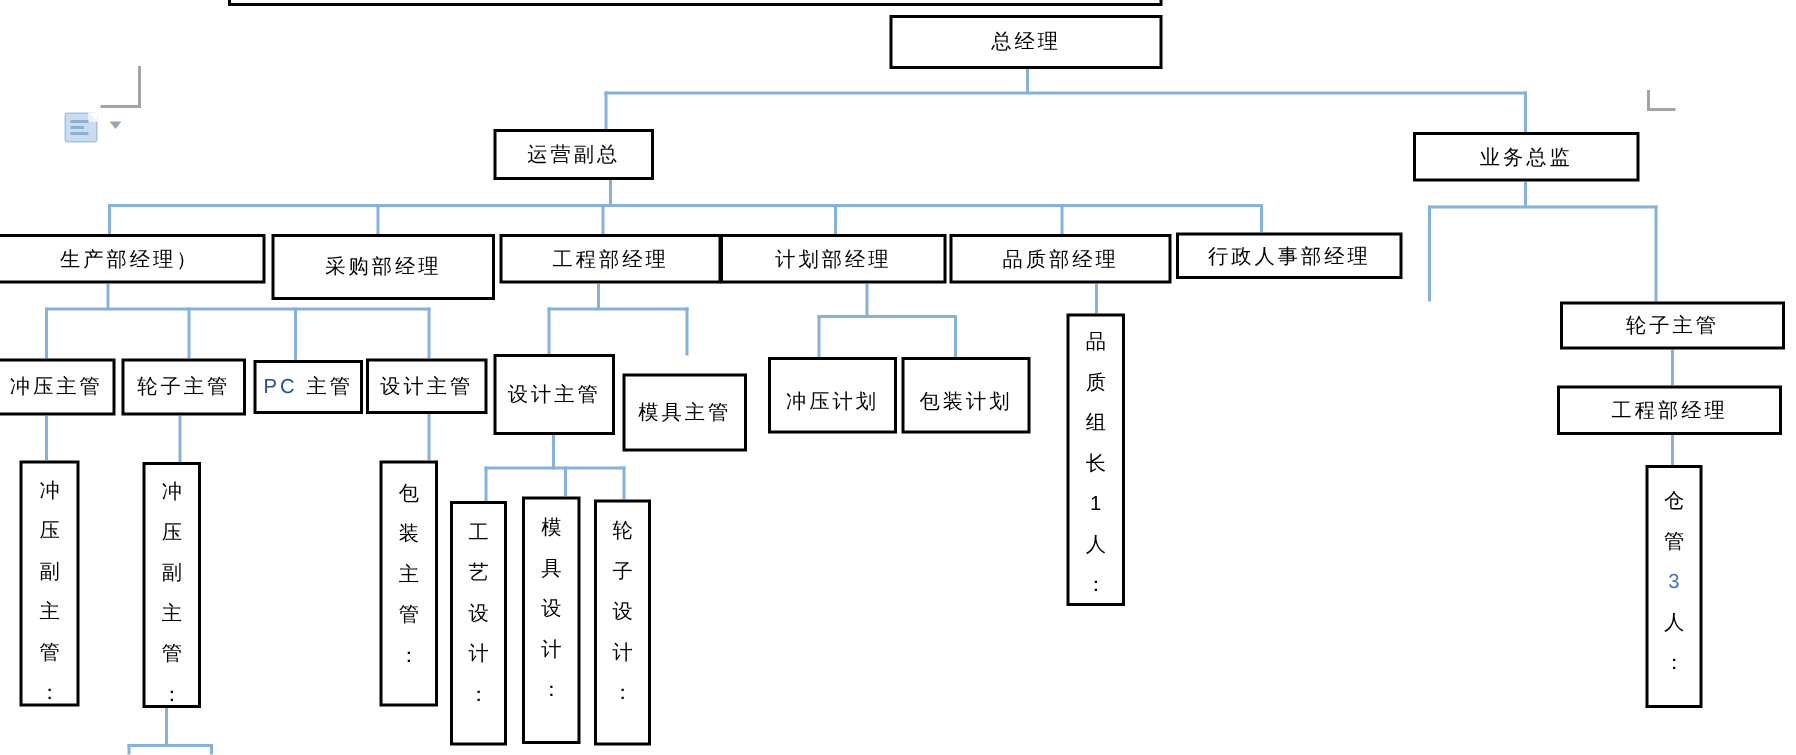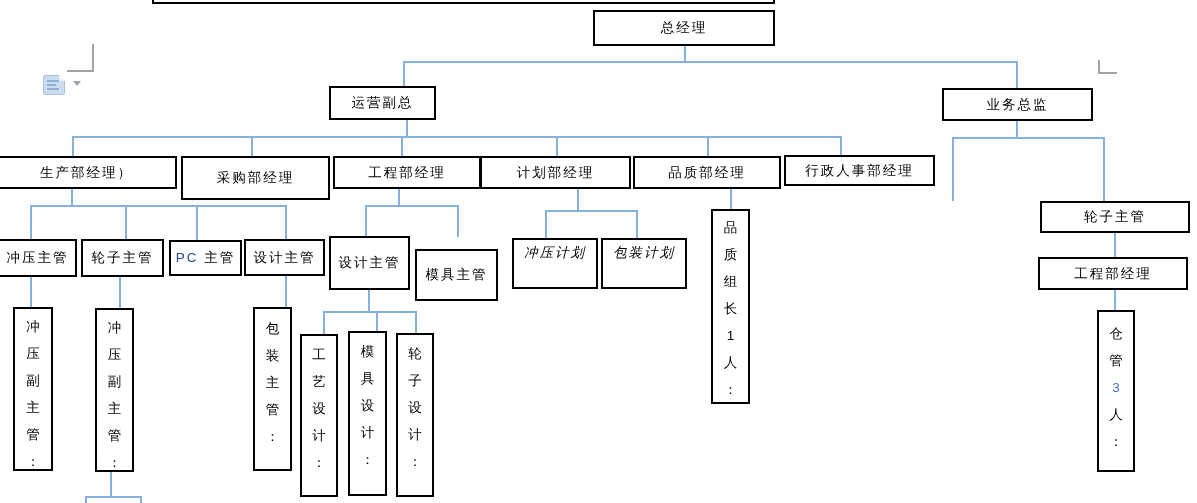--- a/index.html
+++ b/index.html
@@ -9,21 +9,21 @@
     font-family:"Liberation Sans","DejaVu Sans",sans-serif;
   }
   .stage{position:absolute;left:0;top:0;width:1197px;height:503px;}
   
   .node{
     position:absolute;box-sizing:border-box;
     border:2px solid #000;background:#fff;
     display:flex;align-items:center;justify-content:center;
     font-size:13.5px;color:#000;letter-spacing:2px;white-space:nowrap;
   }
-  .node.topalign{align-items:flex-start;padding-top:4px;font-style:italic;}
+  .node.topalign{align-items:flex-start;padding-top:19px;}
   .vnode{
     position:absolute;box-sizing:border-box;
     border:2px solid #000;background:#fff;
     font-size:13.5px;color:#000;text-align:center;
   }
   .vnode span{display:block;line-height:27px;text-align:center;}
   .cutbox{
     position:absolute;box-sizing:border-box;border:2px solid #000;background:#fff;
   }
   

